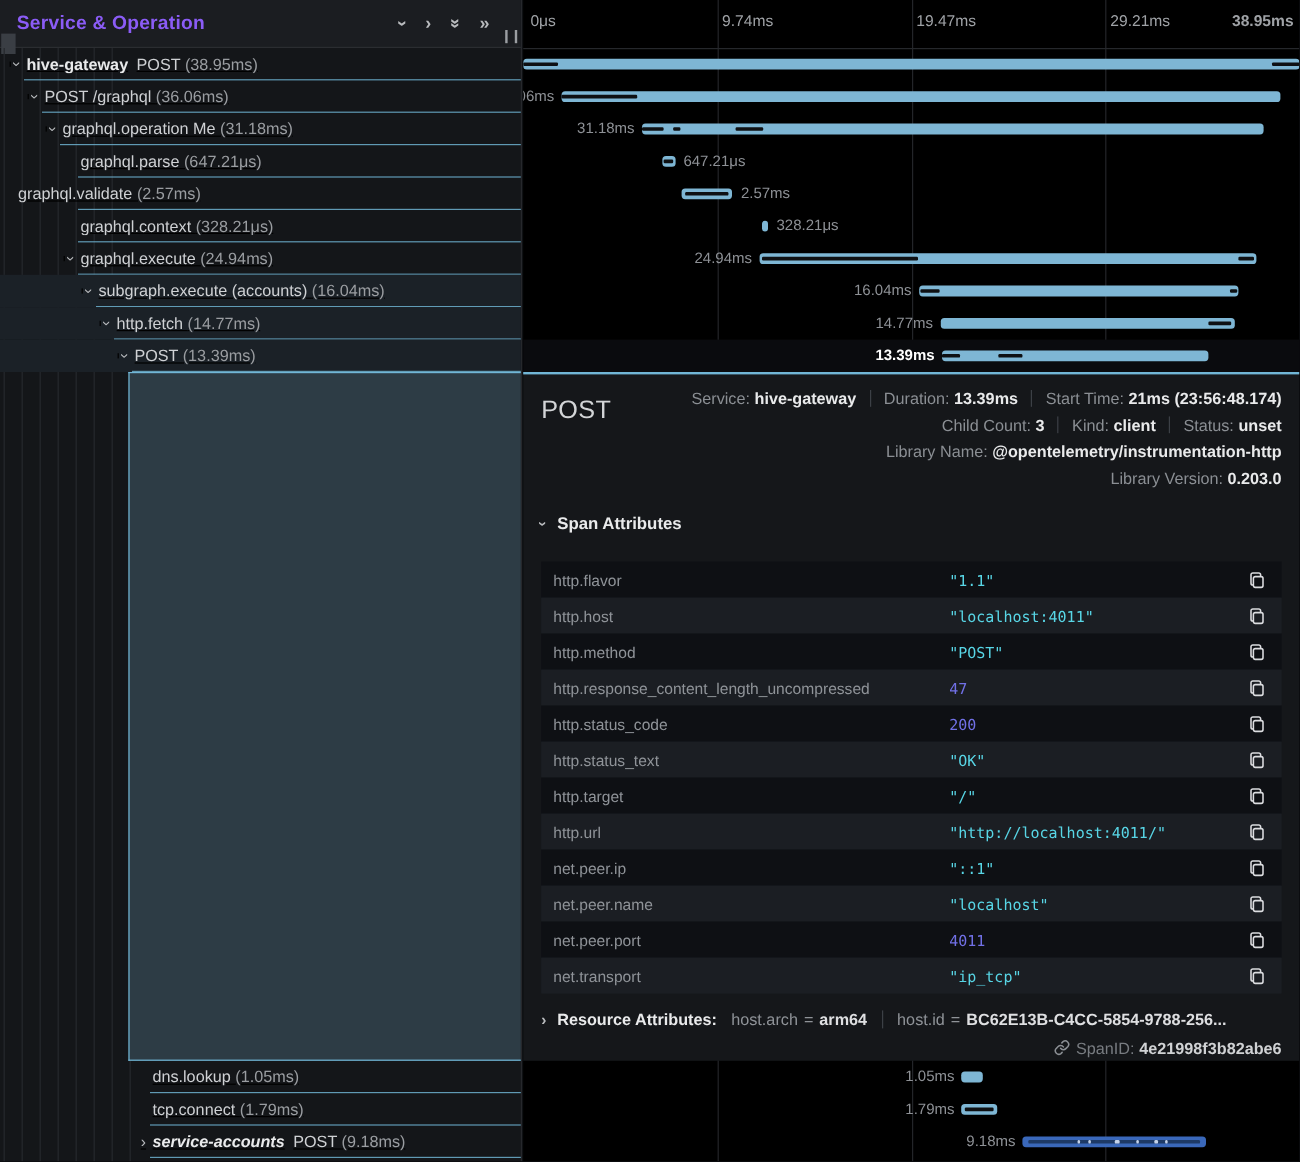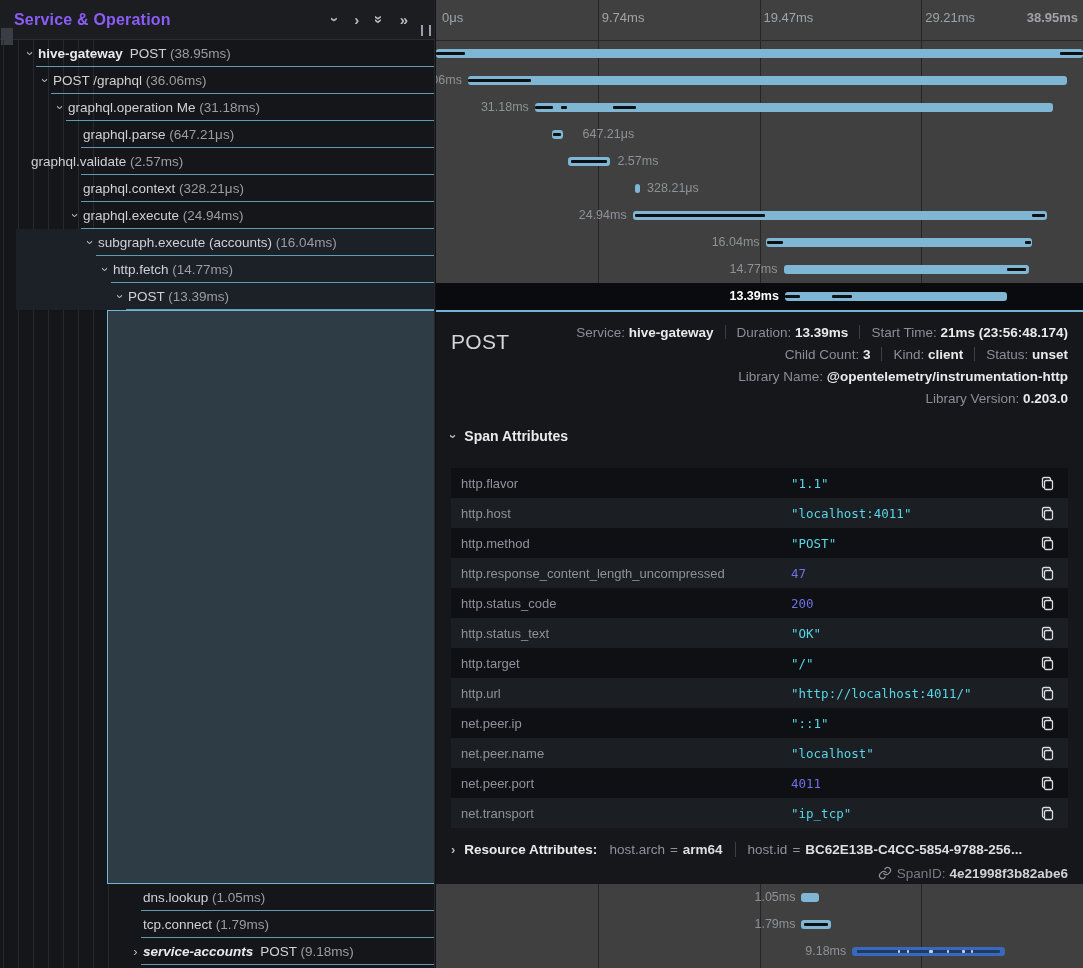--- a/index.html
+++ b/index.html
@@ -8,32 +8,32 @@
   
   .left-pane{position:absolute;left:0;top:0;width:435px;height:968px;background:#141619;border-right:1px solid #26282c;box-sizing:border-box;}
   .left-header{position:absolute;left:0;top:0;right:0;height:40px;background:#1b1d21;display:flex;align-items:center;padding:0 26px 0 14px;box-sizing:border-box;border-bottom:1px solid #2b2d31;}
   .lh-title{font-size:16px;font-weight:700;color:#8b5cf6;letter-spacing:.2px;}
   .hicons{margin-left:auto;display:flex;gap:16px;align-items:center;color:#c9cbce;}
   .chev{display:inline-block;font-size:15px;line-height:1;color:#b9bbbe;font-weight:700;}
   .rot{transform:rotate(90deg);}
   .mini-square{position:absolute;left:1px;top:28px;width:12px;height:17px;background:#3a3e44;}
   .drag-handle{position:absolute;left:421px;top:25px;width:6px;height:11px;border-left:2px solid #9b9ea2;border-right:2px solid #9b9ea2;}
   .guide{position:absolute;width:1px;background:#26292d;top:40px;bottom:0;}
-  .tree-rows{position:absolute;left:16px;right:0;}
+  .tree-rows{position:absolute;left:0;right:0;text-decoration:underline;}
   .trow{position:relative;height:27px;display:flex;align-items:center;font-size:13.5px;color:#cfd1d4;box-sizing:border-box;cursor:pointer;}
   .trow.hl{background:#1b2127;}
   .texp{width:15px;flex:0 0 15px;text-align:center;font-size:13px;color:#b9bbbe;}
   .tname{white-space:nowrap;overflow:hidden;}
   .tsvc{font-weight:700;color:#e9eaeb;margin-right:7px;}
   .tsvc.it{font-style:italic;}
   .tdur{color:#9a9da1;}
   .tsep{position:absolute;bottom:0;right:0;height:1px;background:rgba(109,177,208,.85);}
   .expand-region{position:absolute;left:107px;right:0;top:310px;height:574px;background:#2d3c45;border:1px solid #71b6d6;border-right:none;box-sizing:border-box;}
   
-  .right-pane{position:absolute;left:436px;top:0;right:0;bottom:0;background:#404040;}
+  .right-pane{position:absolute;left:436px;top:0;right:0;bottom:0;background:#000000;}
   .gline{position:absolute;top:0;bottom:0;width:1px;background:#232529;}
   .ruler{position:absolute;left:0;right:0;top:0;height:40px;border-bottom:1px solid #26282c;}
   .tick{position:absolute;top:10px;font-size:13px;color:#9fa2a6;white-space:nowrap;}
   .bar-rows{position:absolute;left:0;right:0;}
   .brow{position:relative;height:27px;overflow:hidden;}
   .brow.sel{background:#0a0b0e;}
   .bar{position:absolute;top:50%;margin-top:-4.5px;height:9px;border-radius:3px;background:#7eb6d4;}
   .mark{position:absolute;top:50%;margin-top:-1.5px;height:3px;border-radius:1px;background:#0e1013;}
   .dot{position:absolute;top:50%;margin-top:-1.5px;height:3px;border-radius:1px;background:#c4d2e8;}
   .blabel{position:absolute;top:0;line-height:27px;font-size:12.5px;color:#8e9196;white-space:nowrap;}
@@ -196,21 +196,21 @@
             <div class="mark" style="left: 0%; width: 3.5%;"></div>
             <div class="mark" style="left: 5%; width: 1.2%;"></div>
             <div class="mark" style="left: 15%; width: 4.5%;"></div>
           </div>
           <span class="blabel" style="right: 84.724%; margin-right: 6px;">31.18ms</span>
         </div>
         <div class="brow">
           <div class="bar" style="left: 17.8947%; width: 1.6611%; background: rgb(126, 182, 212);">
             <div class="mark" style="left: 10%; width: 80%;"></div>
           </div>
-          <span class="blabel" style="left: 19.5558%; margin-left: 20px;">647.21μs</span>
+          <span class="blabel" style="left: 19.5558%; margin-left: 7px;">647.21μs</span>
         </div>
         <div class="brow">
           <div class="bar" style="left: 20.3594%; width: 6.5982%; background: rgb(126, 182, 212);">
             <div class="mark" style="left: 8%; width: 84%;"></div>
           </div>
           <span class="blabel" style="left: 26.9576%; margin-left: 7px;">2.57ms</span>
         </div>
         <div class="brow">
           <div class="bar" style="left: 30.706%; width: 0.842105%; background: rgb(126, 182, 212);"></div>
           <span class="blabel" style="left: 31.5481%; margin-left: 7px;">328.21μs</span>

